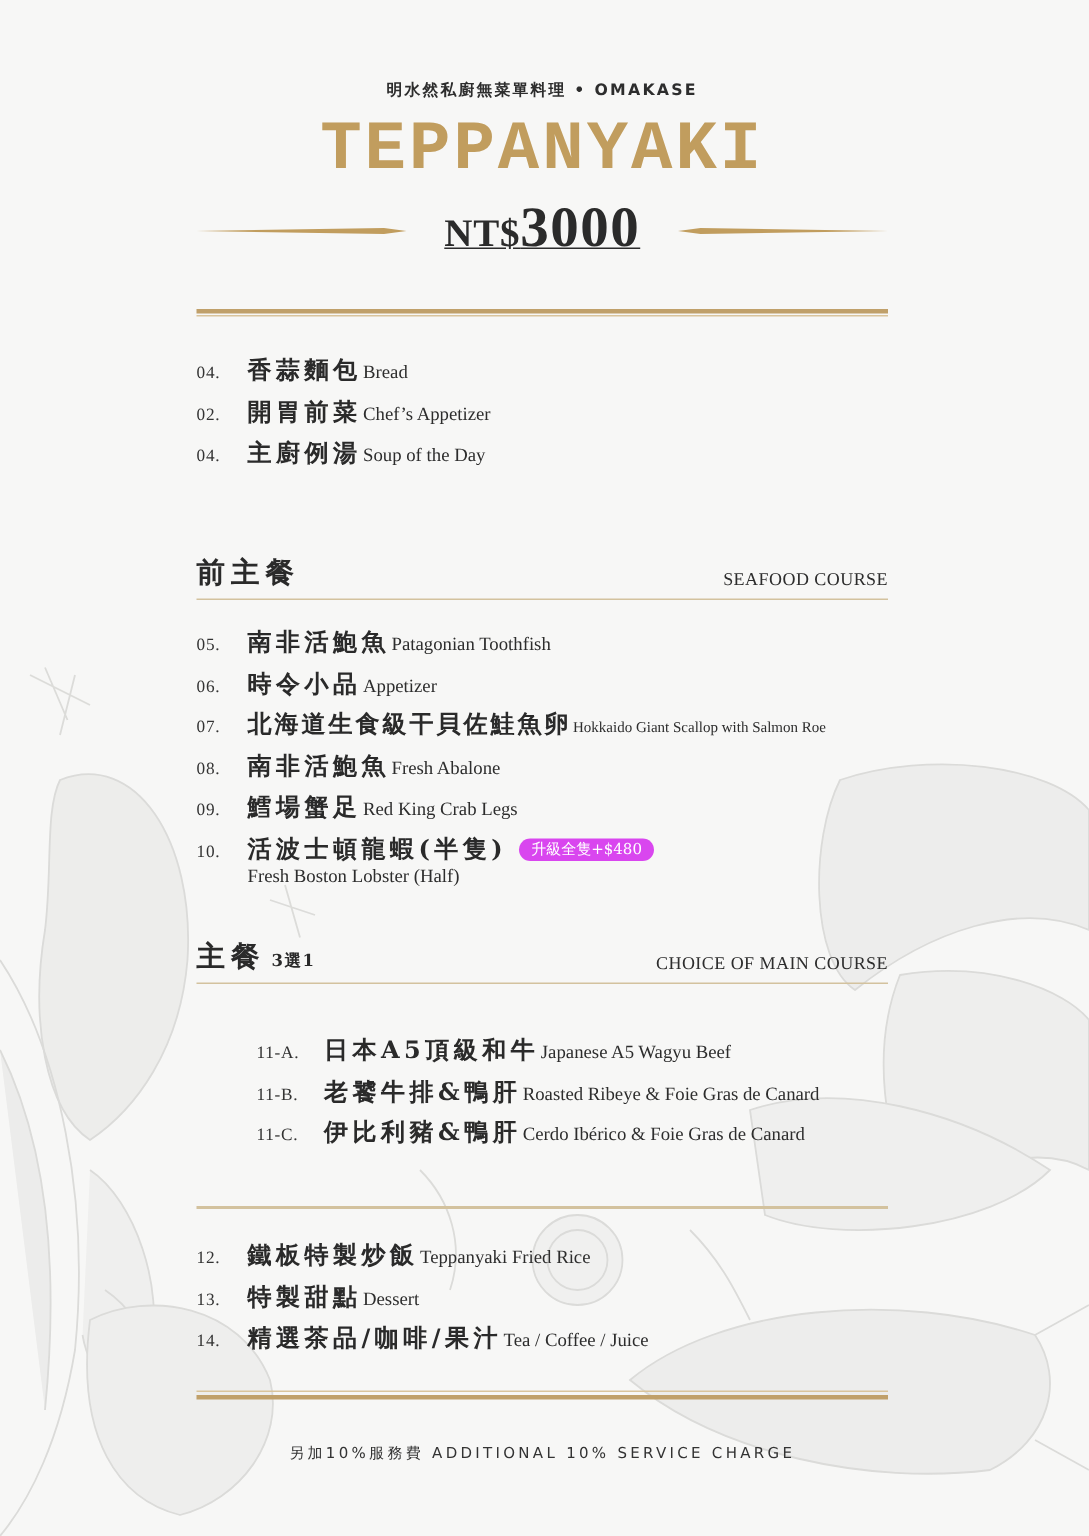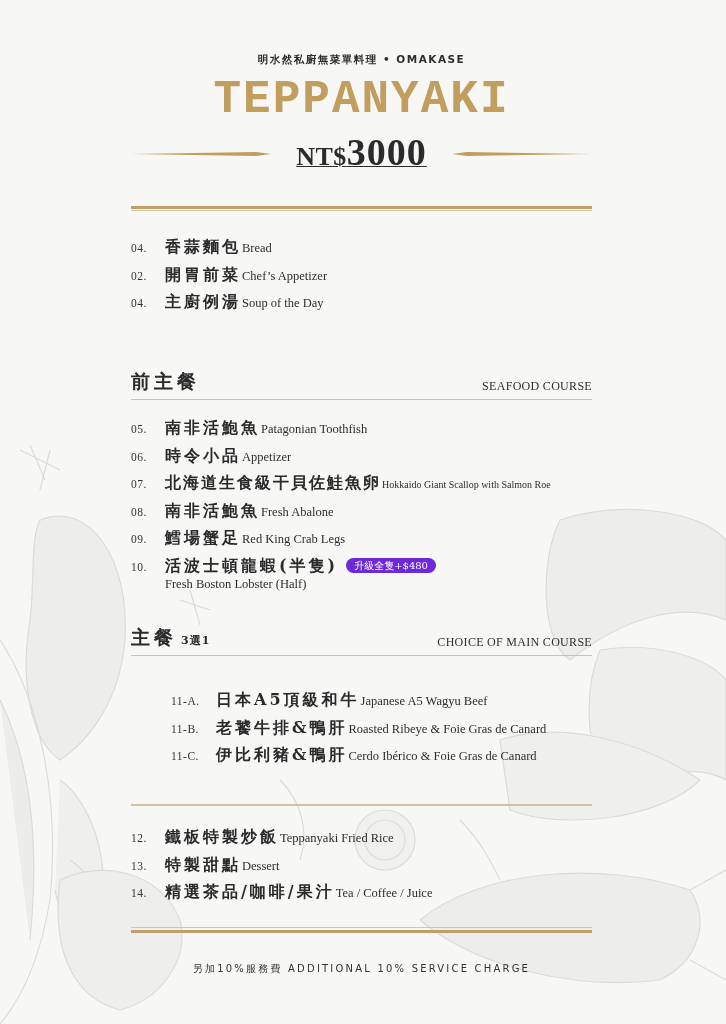--- a/index.html
+++ b/index.html
@@ -49,21 +49,21 @@
     }
     .num.wide { width: 45px; }
     .zh {
       font-family: "DejaVu Serif", serif; font-weight: bold; font-size: 16px;
       letter-spacing: 3px; color: #2a2a2a;
     }
     .en { font-size: 12.5px; color: #2d2d2d; margin-left: 1px; text-align: center; }
     .en.small { font-size: 10px; }
     .sub-en { font-size: 12.5px; color: #2d2d2d; margin-left: 34px; margin-top: -6px; display: block; }
     .badge {
-      display: inline-block; margin-left: 8px; background: #6d28d9; color: #fff;
+      display: inline-block; margin-left: 8px; background: #d946ef; color: #fff;
       border-radius: 8px; font-size: 10px; padding: 1px 8px; line-height: 13px;
       position: relative; top: -2px; font-family: "DejaVu Serif", serif;
     }
 
     .section-head {
       position: absolute; left: 0; width: 461px; height: 30px;
       border-bottom: 1.5px solid #d3c29e;
     }
     .section-head .zh-title {
       position: absolute; left: 0; bottom: 4px;

